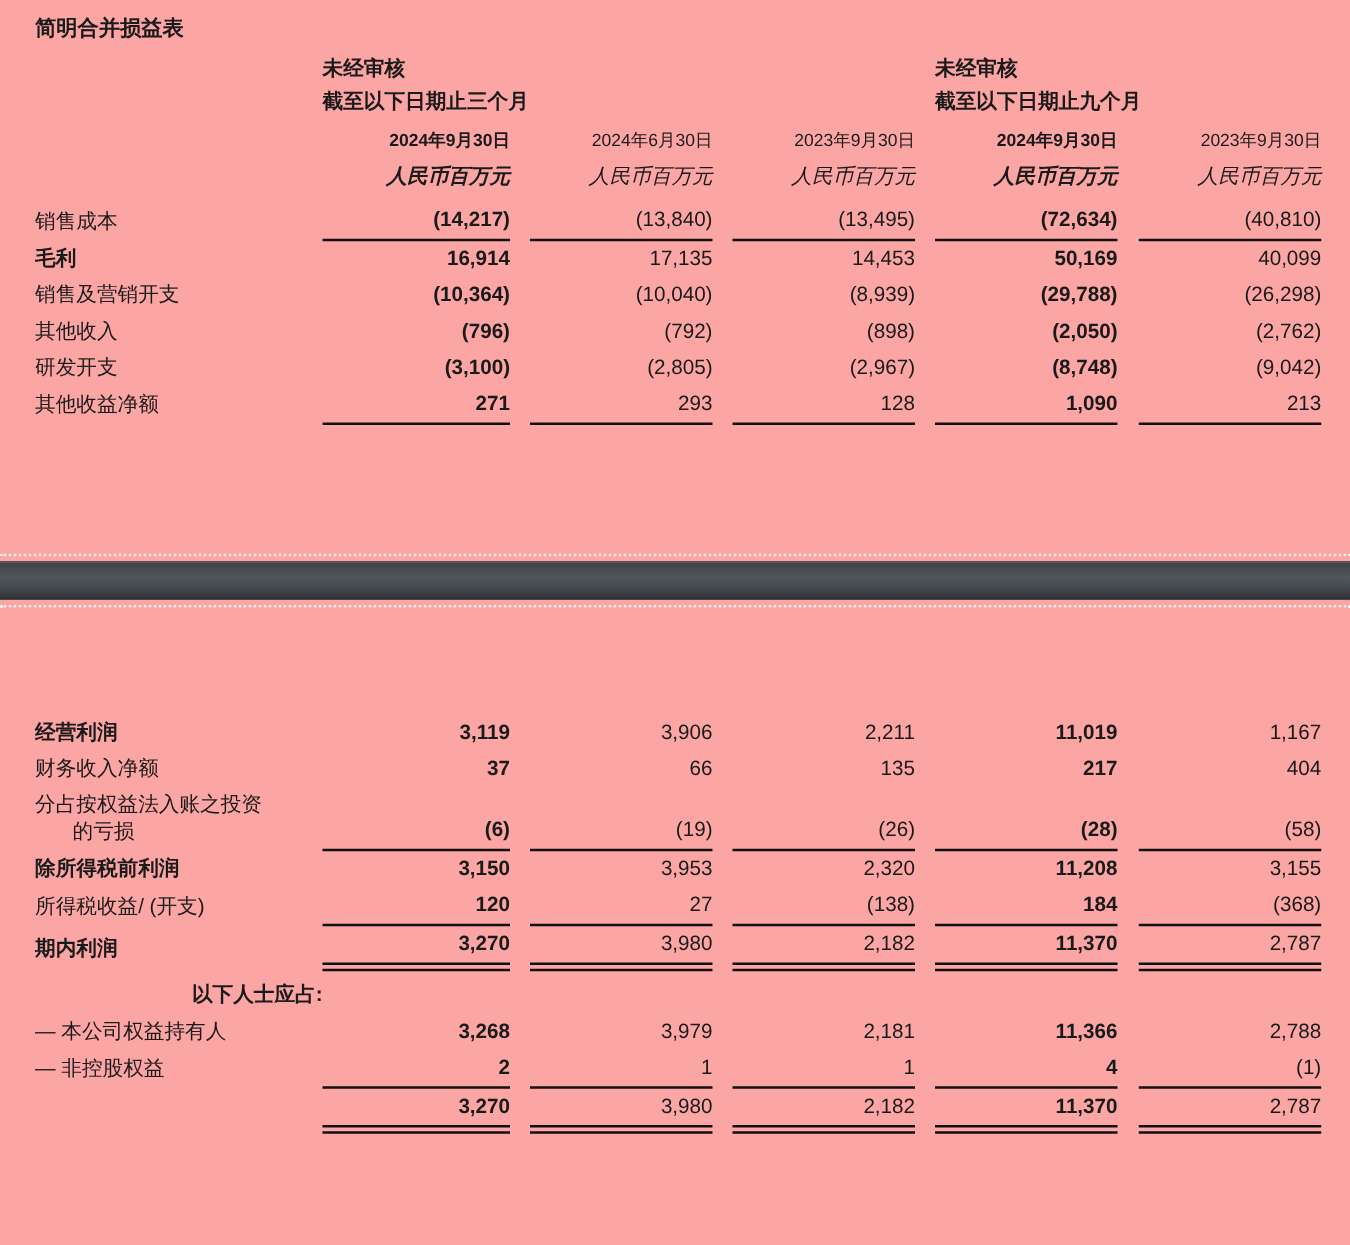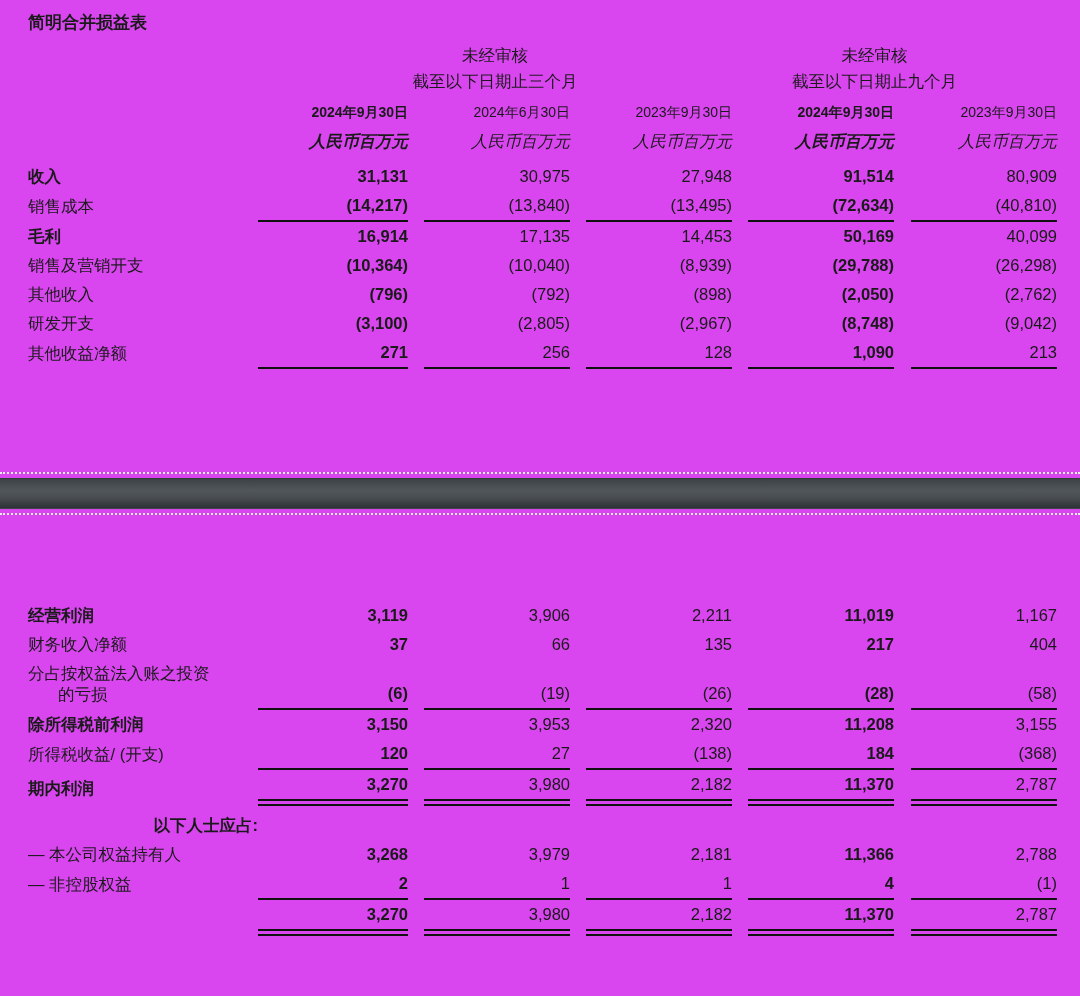--- a/index.html
+++ b/index.html
@@ -1,32 +1,32 @@
 <!DOCTYPE html>
 <html><head>
 <meta charset="utf-8">
 <style>
   html,body { margin:0; padding:0; background:#ffffff; }
   body { font-family:"Liberation Sans","DejaVu Sans",sans-serif; color:#1a1a1a; }
   .page { position:relative; width:1080px; height:996px; box-sizing:border-box;
-          padding:12px 27px 0 28px; background:#d946ef; overflow:hidden; }
+          padding:12px 27px 0 28px; background:#fca5a5; overflow:hidden; }
   .doc-title { font-size:17px; font-weight:700; line-height:22px; margin-bottom:6px; }
 
   table.fin { border-collapse:collapse; table-layout:fixed; width:1025px; }
   table.fin td { padding:4px 0 4px 0; vertical-align:bottom; font-size:16.5px; line-height:21px;
                  white-space:nowrap; overflow:visible; }
   td.lbl { text-align:left; }
   td.num { text-align:right; }
   td.sp  { padding:0; }
   .c1, .c4 { font-weight:700; }
   .bl { font-weight:700; }
   .u  { border-bottom:2px solid #101010; }
   .uu { border-bottom:7px double #101010; }
 
-  tr.grp td.grp-cell { text-align:center; font-weight:400; padding:2px 0 0 0; }
+  tr.grp td.grp-cell { text-align:left; font-weight:700; padding:2px 0 0 0; }
   tr.grp .grp-line { line-height:26px; font-size:16.5px; }
   tr.grp td.g2 { padding-right:56px; }
   tr.dates td { padding-top:8px; font-size:14px; }
   tr.units td { font-style:italic; padding-bottom:10px; font-size:16.5px; }
 
   .lbl2 { padding-left:30px; }
   tr.gap-above td { padding-top:12px;text-align:right; }
 
   .page-gap { margin:103px -27px 86px -28px; }
   .gap-dotted { height:0; border-top:2px dotted #ececec; }
@@ -86,32 +86,20 @@
       <td class="num">人民币百万元</td>
       <td class="sp"></td>
       <td class="num">人民币百万元</td>
       <td class="sp"></td>
       <td class="num c4">人民币百万元</td>
       <td class="sp"></td>
       <td class="num">人民币百万元</td>
     </tr>
 
     <tr>
-      <td class="lbl bl">收入</td>
-      <td class="num c1">31,131</td>
-      <td class="sp"></td>
-      <td class="num">30,975</td>
-      <td class="sp"></td>
-      <td class="num">27,948</td>
-      <td class="sp"></td>
-      <td class="num c4">91,514</td>
-      <td class="sp"></td>
-      <td class="num">80,909</td>
-    </tr>
-    <tr>
       <td class="lbl">销售成本</td>
       <td class="num c1 u">(14,217)</td>
       <td class="sp"></td>
       <td class="num u">(13,840)</td>
       <td class="sp"></td>
       <td class="num u">(13,495)</td>
       <td class="sp"></td>
       <td class="num c4 u">(72,634)</td>
       <td class="sp"></td>
       <td class="num u">(40,810)</td>
@@ -161,21 +149,21 @@
       <td class="num">(2,967)</td>
       <td class="sp"></td>
       <td class="num c4">(8,748)</td>
       <td class="sp"></td>
       <td class="num">(9,042)</td>
     </tr>
     <tr>
       <td class="lbl">其他收益净额</td>
       <td class="num c1 u">271</td>
       <td class="sp"></td>
-      <td class="num u">256</td>
+      <td class="num u">293</td>
       <td class="sp"></td>
       <td class="num u">128</td>
       <td class="sp"></td>
       <td class="num c4 u">1,090</td>
       <td class="sp"></td>
       <td class="num u">213</td>
     </tr>
   </tbody>
     </table>
 

